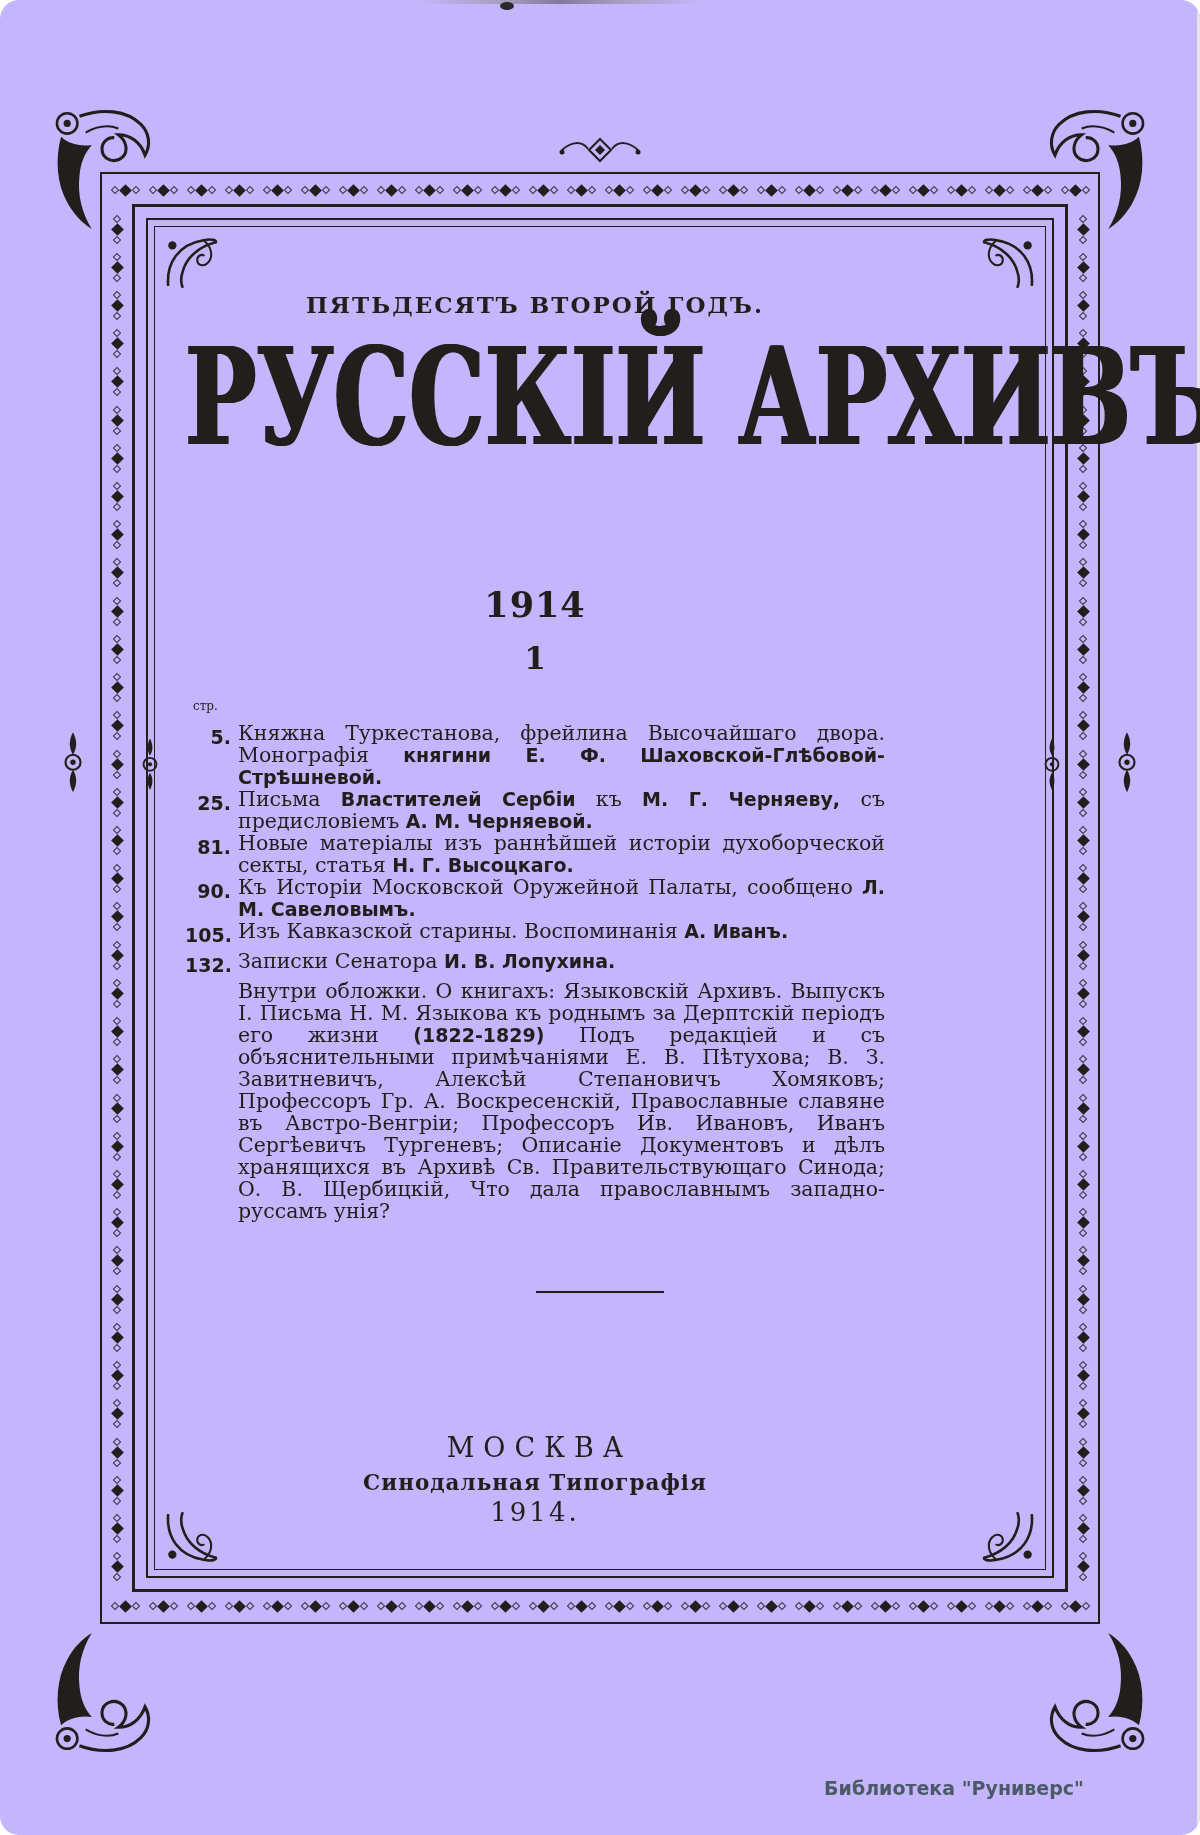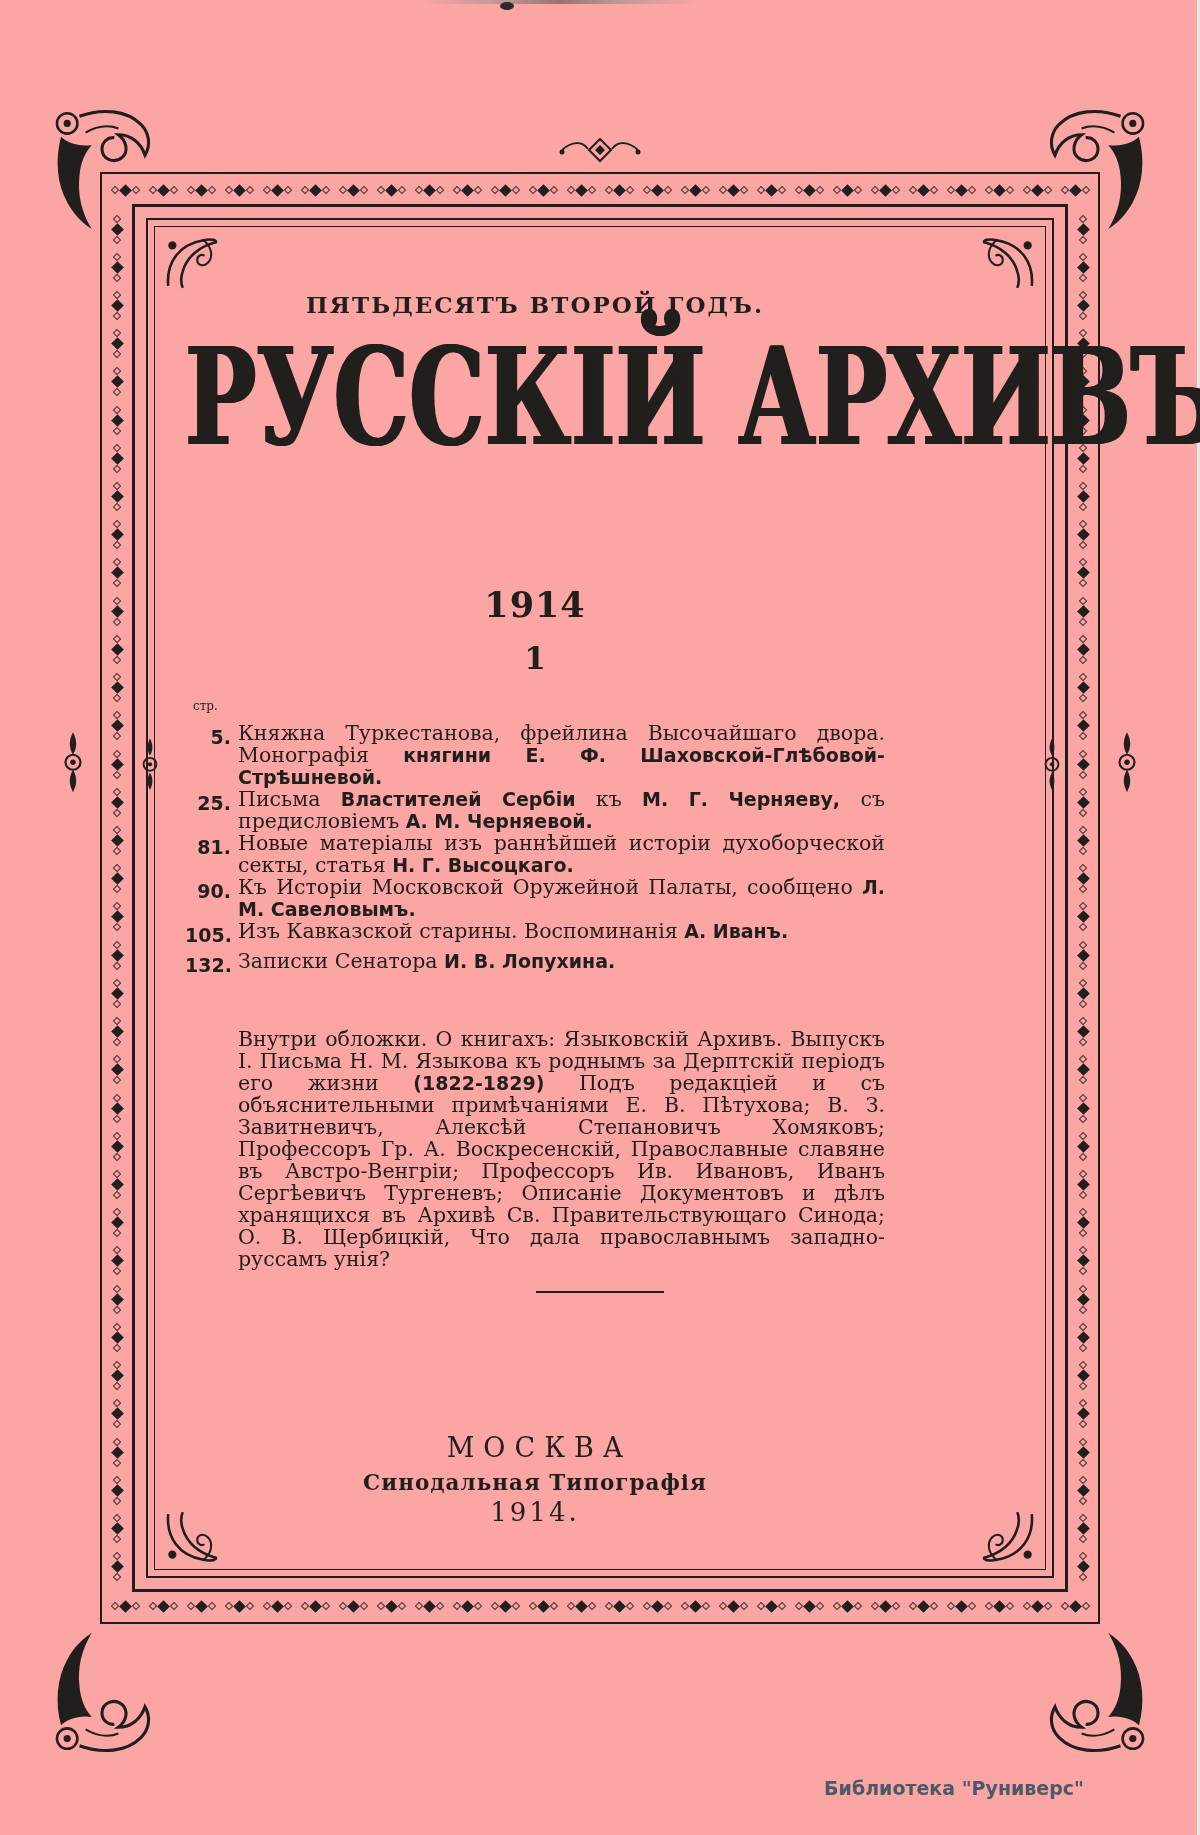--- a/index.html
+++ b/index.html
@@ -1,19 +1,19 @@
 <!DOCTYPE html>
 <html><head>
 <meta charset="utf-8">
 <style>
   html,body{margin:0;padding:0;background:#ffffff;}
   .page{
     position:relative; width:1200px; height:1835px; margin:0 auto;
-    background:#fca5a5; color:#211f1c;
-    font-family:"DejaVu Serif", serif; overflow:hidden;
+    background:#c4b5fd; color:#211f1c;
+    font-family:"DejaVu Serif", serif; overflow:hidden;border-radius:19px;
   }
   
   .scan-smudge{position:absolute;left:420px;top:0;width:280px;height:4px;
     background:linear-gradient(90deg,transparent,#8a8a86 30%,#4a4a46 50%,#8a8a86 70%,transparent);opacity:.55;}
   .scan-dot{position:absolute;left:500px;top:2px;width:14px;height:8px;background:#2a2a28;border-radius:50%;}
   .edge-right{position:absolute;right:0;top:0;width:3px;height:100%;background:#e6e6e2;}
 
   
   .bframe{position:absolute;left:100px;top:172px;width:1000px;height:1452px;
     border:2px solid #211f1c;box-sizing:border-box;}
@@ -72,21 +72,21 @@
   .issue-no{position:absolute;top:640px;width:100%;text-align:center;
     font-size:31px;font-weight:bold;}
   .str-label{position:absolute;left:8px;top:699px;font-size:12px;}
 
   .toc{position:absolute;left:0;top:722px;width:700px;}
   .toc-entry{display:grid;grid-template-columns:46px 1fr;column-gap:7px;}
   .toc-num{text-align:right;font-family:"DejaVu Sans",sans-serif;
     font-weight:bold;font-size:19px;line-height:30px;}
   .toc-text{font-size:20.5px;line-height:22px;text-align:justify;}
   .seg-b{font-family:"DejaVu Sans",sans-serif;font-weight:bold;font-size:19px;}
-  .note{grid-column:2;margin-top:48px;}
+  .note{grid-column:2;}
 
   .center-rule{position:absolute;left:351px;top:1291px;width:128px;border-top:2.5px solid #211f1c;}
 
   .imprint{position:absolute;top:1432px;width:100%;text-align:center;}
   .imprint-city{font-size:27px;letter-spacing:9px;margin-right:-9px;}
   .imprint-pub{font-size:21.5px;font-weight:bold;letter-spacing:1px;margin-top:7px;}
   .imprint-year{font-size:26px;letter-spacing:3px;margin-top:2px;}
 
   .watermark{position:absolute;right:116px;top:1777px;
     font-family:"DejaVu Sans",sans-serif;font-weight:bold;font-size:19px;color:#4b5a68;}

